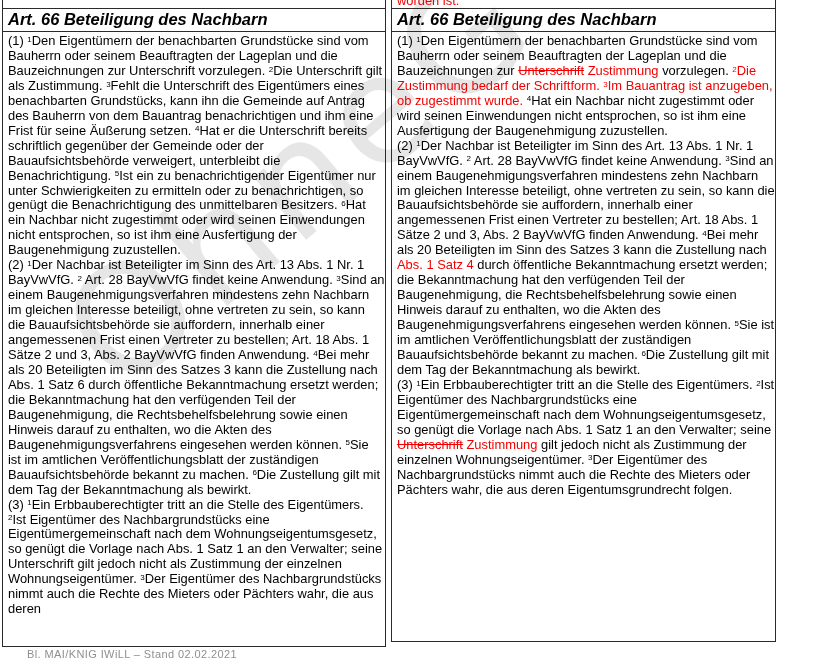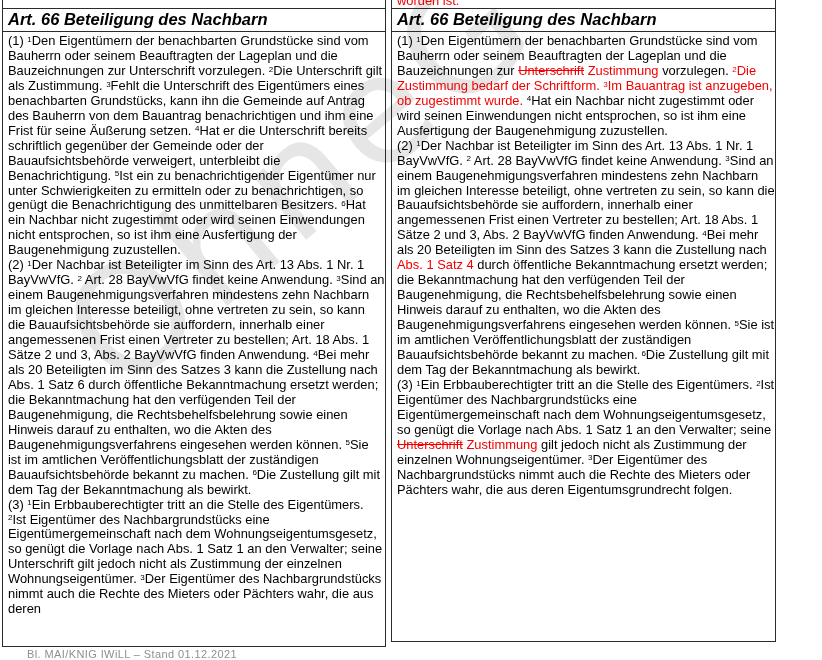--- a/index.html
+++ b/index.html
@@ -74,15 +74,15 @@
   <div class="cell head-right">
     <div class="heading">Art. 66 Beteiligung des Nachbarn</div>
   </div>
 
   <div class="cell body-right bodytext">
     <p><span>(1) </span><span class="sup">1</span><span>Den Eigentümern der benachbarten Grundstücke sind vom Bauherrn oder seinem Beauftragten der Lageplan und die Bauzeichnungen zur </span><span class="redstrike">Unterschrift</span><span> </span><span class="red">Zustimmung</span><span> vorzulegen. </span><span class="supred">2</span><span class="red">Die Zustimmung bedarf der Schriftform. </span><span class="supred">3</span><span class="red">Im Bauantrag ist anzugeben, ob zugestimmt wurde. </span><span class="sup">4</span><span>Hat ein Nachbar nicht zugestimmt oder wird seinen Einwendungen nicht entsprochen, so ist ihm eine Ausfertigung der Baugenehmigung zuzustellen.</span></p>
     <p><span>(2) </span><span class="sup">1</span><span>Der Nachbar ist Beteiligter im Sinn des Art. 13 Abs. 1 Nr. 1 BayVwVfG. </span><span class="sup">2</span><span> Art. 28 BayVwVfG findet keine Anwendung. </span><span class="sup">3</span><span>Sind an einem Baugenehmigungsverfahren mindestens zehn Nachbarn im gleichen Interesse beteiligt, ohne vertreten zu sein, so kann die Bauaufsichtsbehörde sie auffordern, innerhalb einer angemessenen Frist einen Vertreter zu bestellen; Art. 18 Abs. 1 Sätze 2 und 3, Abs. 2 BayVwVfG finden Anwendung. </span><span class="sup">4</span><span>Bei mehr als 20 Beteiligten im Sinn des Satzes 3 kann die Zustellung nach </span><span class="red">Abs. 1 Satz 4</span><span> durch öffentliche Bekanntmachung ersetzt werden; die Bekanntmachung hat den verfügenden Teil der Baugenehmigung, die Rechtsbehelfsbelehrung sowie einen Hinweis darauf zu enthalten, wo die Akten des Baugenehmigungsverfahrens eingesehen werden können. </span><span class="sup">5</span><span>Sie ist im amtlichen Veröffentlichungsblatt der zuständigen Bauaufsichtsbehörde bekannt zu machen. </span><span class="sup">6</span><span>Die Zustellung gilt mit dem Tag der Bekanntmachung als bewirkt.</span></p>
     <p><span>(3) </span><span class="sup">1</span><span>Ein Erbbauberechtigter tritt an die Stelle des Eigentümers. </span><span class="sup">2</span><span>Ist Eigentümer des Nachbargrundstücks eine Eigentümergemeinschaft nach dem Wohnungseigentumsgesetz, so genügt die Vorlage nach Abs. 1 Satz 1 an den Verwalter; seine </span><span class="redstrike">Unterschrift</span><span> </span><span class="red">Zustimmung</span><span> gilt jedoch nicht als Zustimmung der einzelnen Wohnungseigentümer. </span><span class="sup">3</span><span>Der Eigentümer des Nachbargrundstücks nimmt auch die Rechte des Mieters oder Pächters wahr, die aus deren Eigentumsgrundrecht folgen.</span></p>
   </div>
 
-  <div class="footer">Bl. MAI/KNIG IWiLL – Stand 01.12.2021</div>
+  <div class="footer">Bl. MAI/KNIG IWiLL – Stand 02.02.2021</div>
 
 </div>
 
 </body></html>

